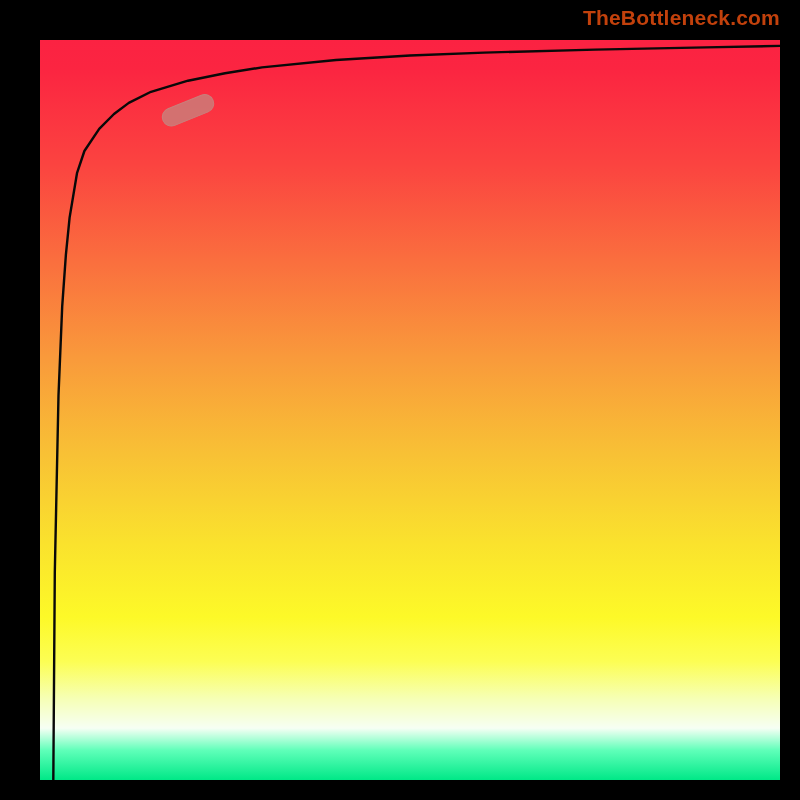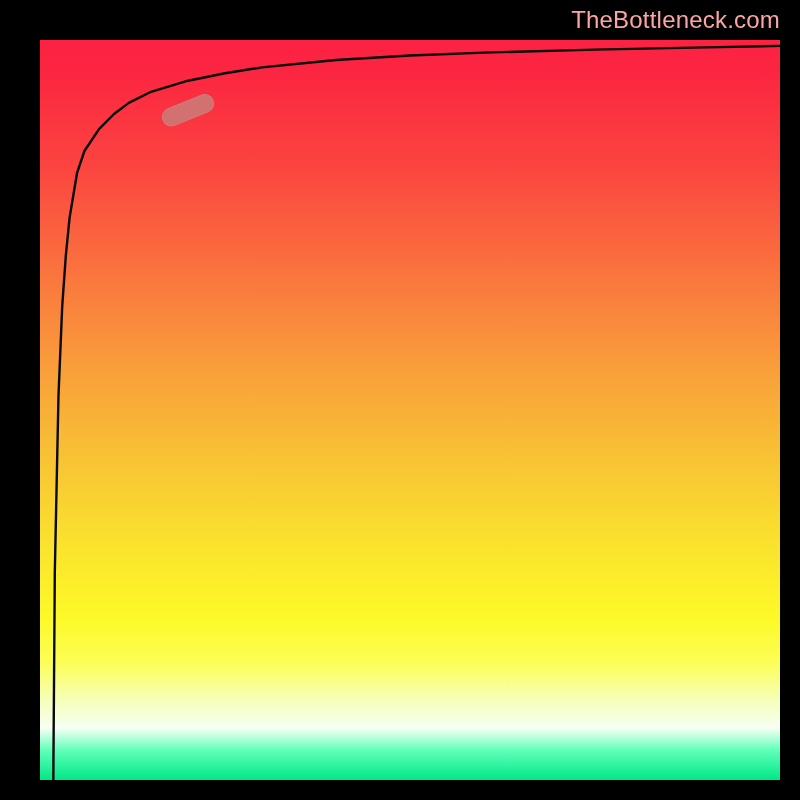--- a/index.html
+++ b/index.html
@@ -45,23 +45,23 @@
     left: 40px;
     top: 40px;
     width: 740px;
     height: 740px;
     pointer-events: none;
   }
   .attribution {
     position: absolute;
     top: 6px;
     right: 20px;
-    color: #fca5a5;
-    font-size: 24px;
-    font-weight: 400;
+    color: #c2410c;
+    font-size: 21px;
+    font-weight: 700;
     letter-spacing: 0.2px;
   }
 </style>
 </head>
 <body>
 
 <div class="stage">
 
   <div class="plot-area"></div>
 

